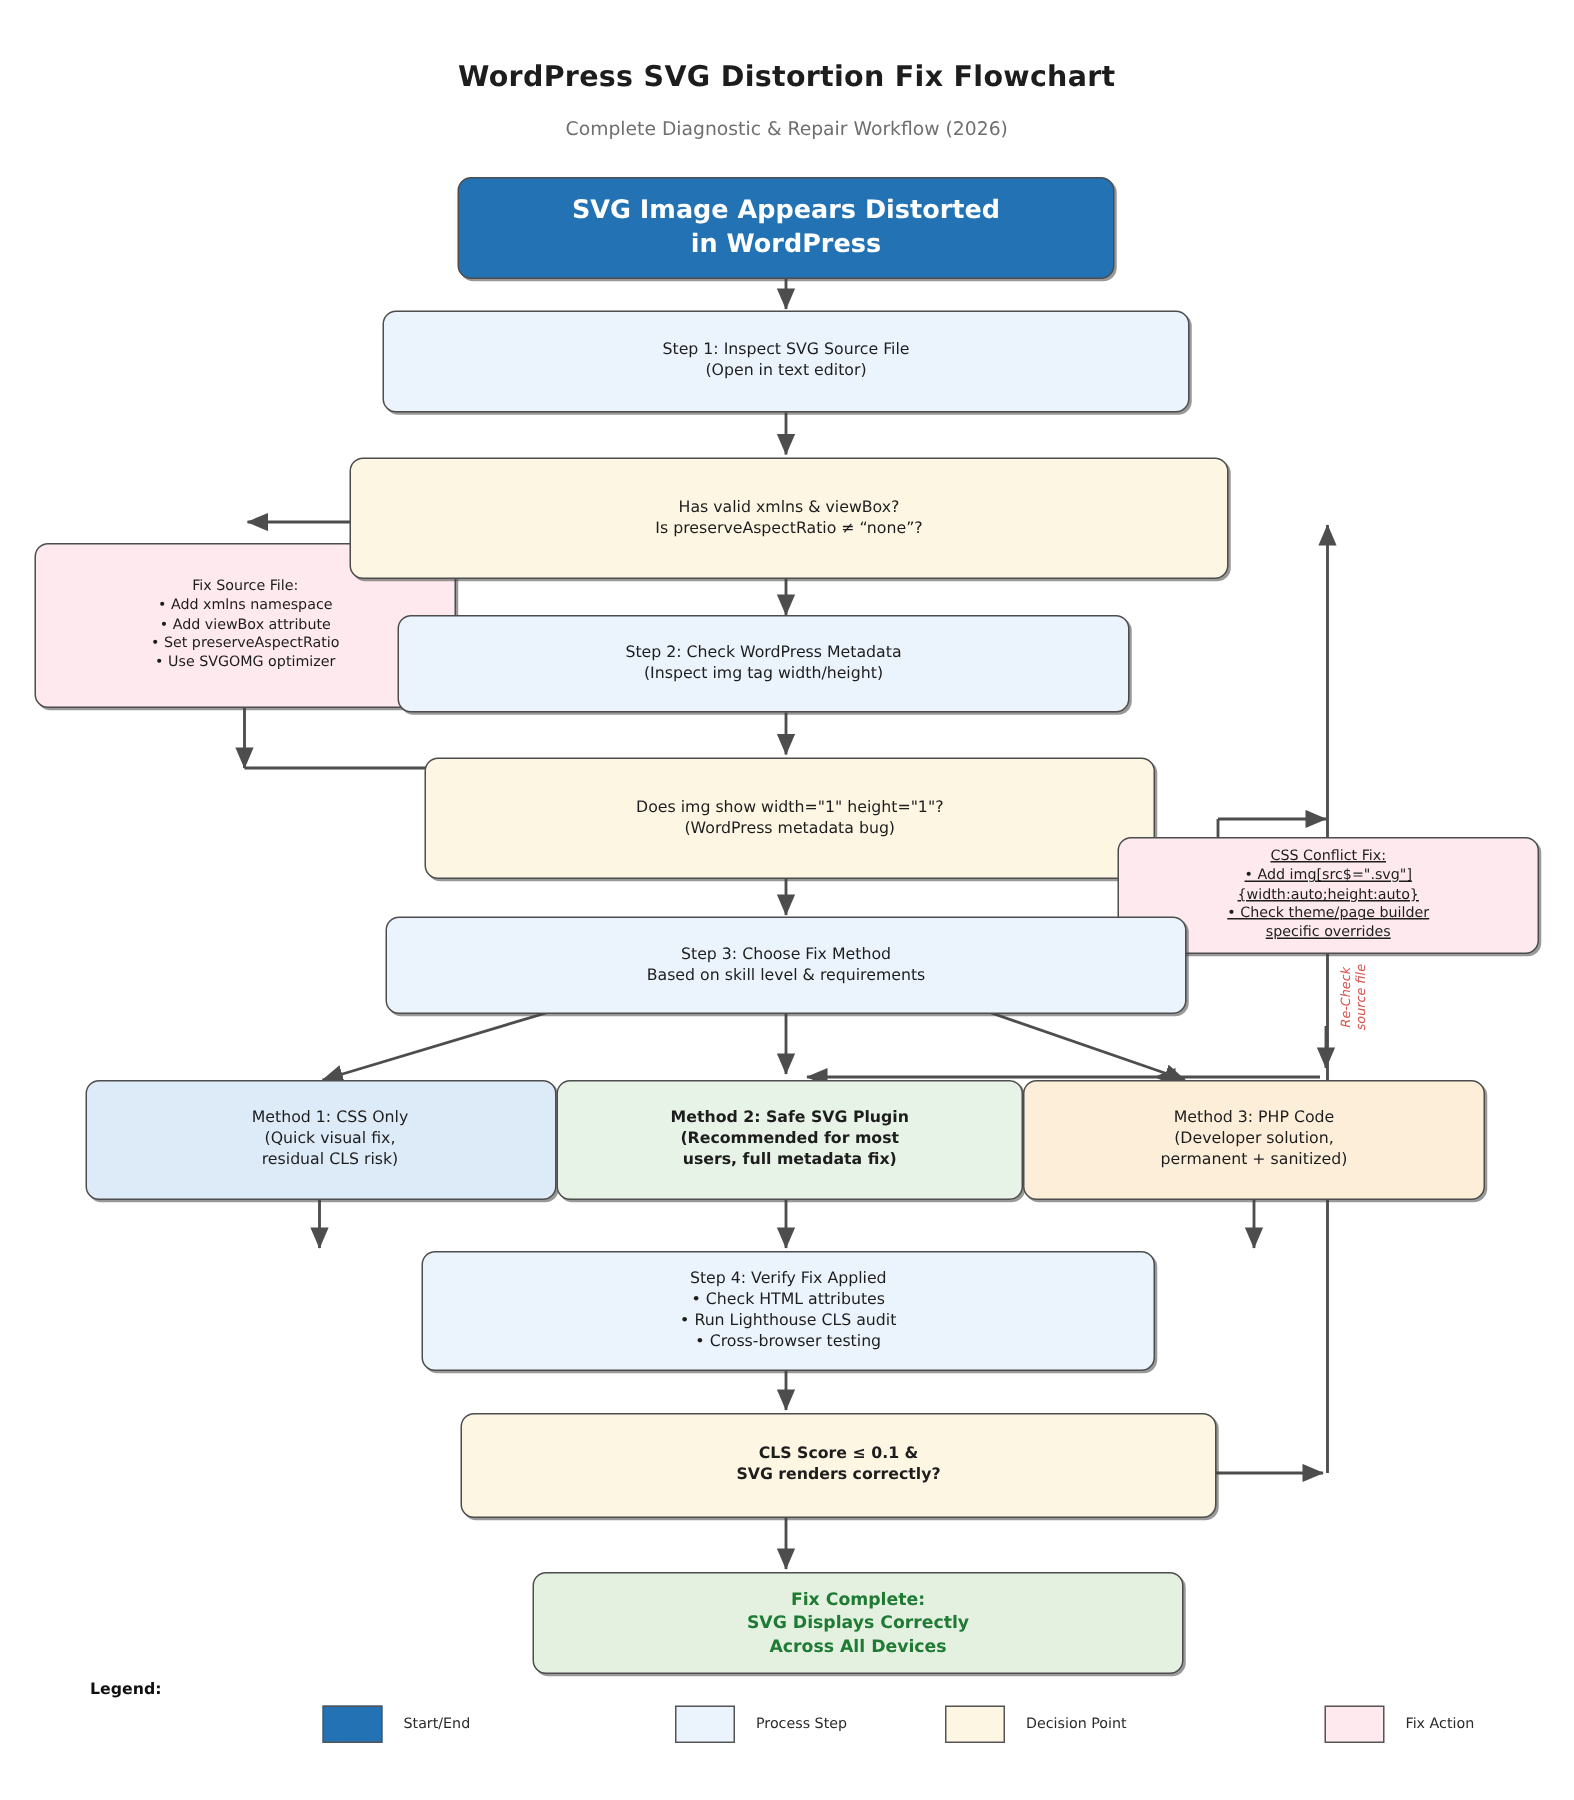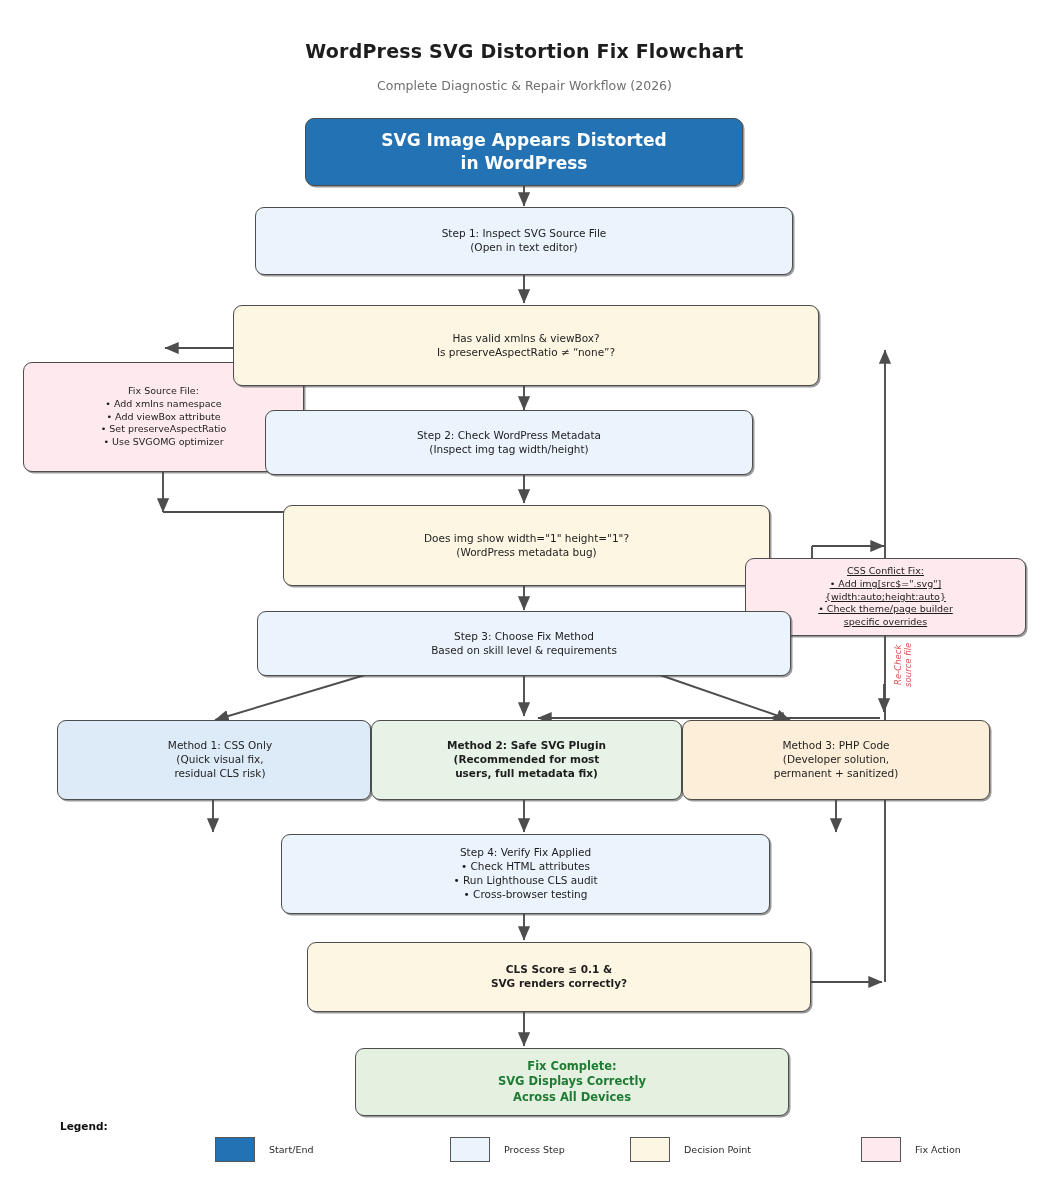--- a/index.html
+++ b/index.html
@@ -187,18 +187,18 @@
   <div class="legend-item" style="left:420px;padding-left:30px;">
     <div class="legend-swatch" style="background:#ebf4fd;"></div>
     <div class="legend-label">Process Step</div>
   </div>
 
   <div class="legend-item" style="left:630px;">
     <div class="legend-swatch" style="background:#fdf6e3;"></div>
     <div class="legend-label">Decision Point</div>
   </div>
 
-  <div class="legend-item" style="left:861px;align-items:center;">
+  <div class="legend-item" style="left:883px;align-items:center;">
     <div class="legend-swatch" style="background:#fde9ee;"></div>
     <div class="legend-label">Fix Action</div>
   </div>
 
 </div>
 
 </body></html>

